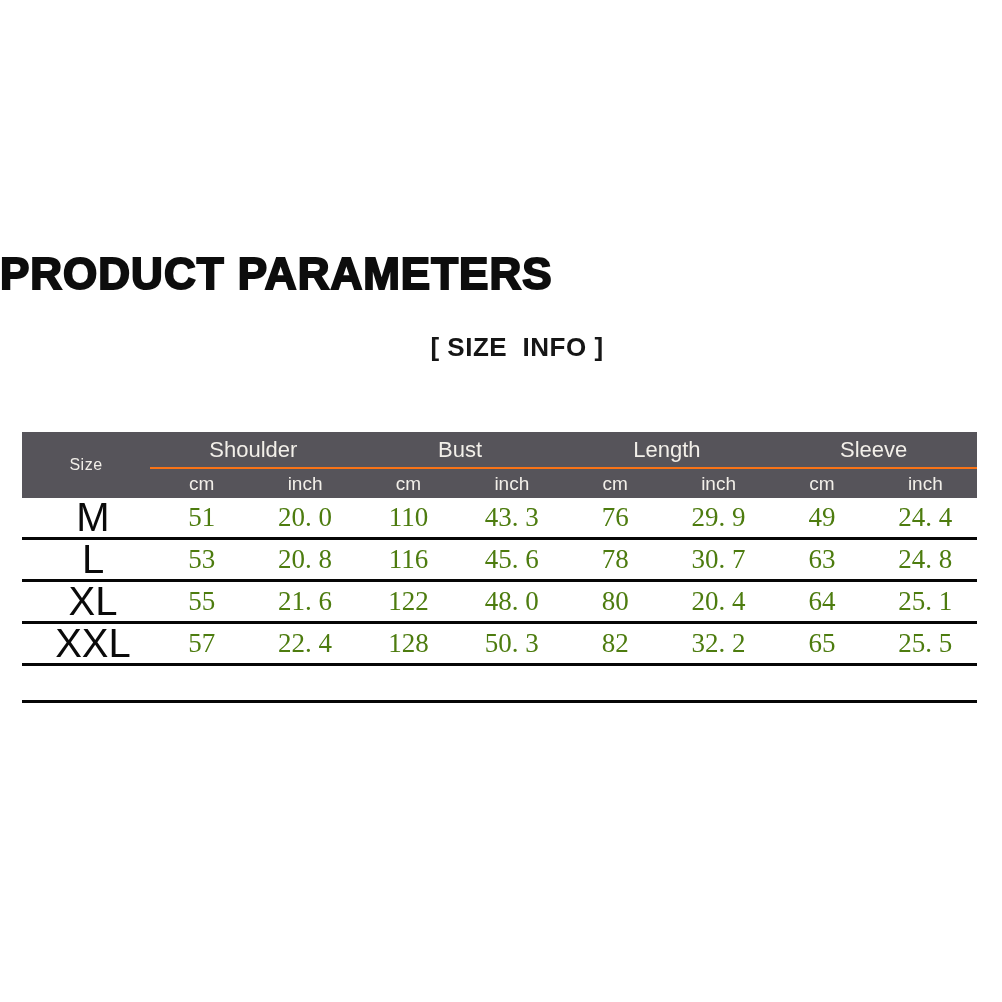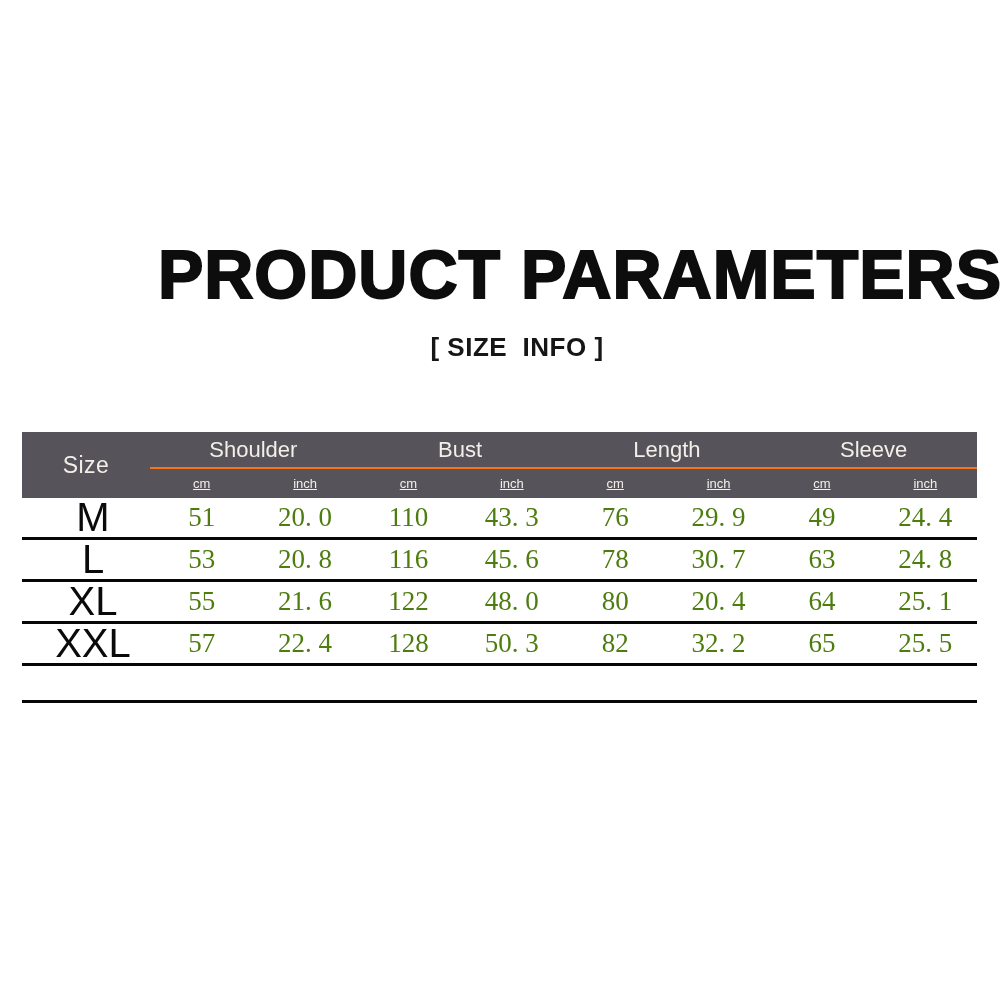--- a/index.html
+++ b/index.html
@@ -7,24 +7,24 @@
     width: 1002px; height: 1002px;
     background: #ffffff;
     overflow: hidden;
     font-family: "Liberation Sans", sans-serif;
   }
   .stage { position: relative; width: 1002px; height: 1002px; background:#fff; }
 
   .page-title {
     position: absolute;
     top: 243px; left: 0; width: 100%;
-    text-align: right;
+    text-align: left;
     font-family: "Liberation Sans", sans-serif;
     font-weight: bold;
-    font-size: 68px;
+    font-size: 44px;
     line-height: 62px;
     letter-spacing: 1px;
     color: #0d0d0d;
     -webkit-text-stroke: 2px #0d0d0d;
     white-space: nowrap;
   }
 
   .page-subtitle {
     position: absolute;
     top: 333px; left: 16px; width: 100%;
@@ -47,33 +47,32 @@
   }
   .size-table col.c-size { width: 128px; }
 
   .size-table thead th {
     background: #56545a;
     color: #f2efe9;
     font-weight: normal;
     padding: 0;
   }
   th.size-head {
-    font-size: 23px;
+    font-size: 16px;
     letter-spacing: 0.5px;
   }
   th.group-head {
     height: 35px;
     font-size: 22px;
     border-bottom: 2px solid #f97316;
   }
   th.unit-head {
     height: 29px;
-    font-size: 13px;
+    font-size: 19px;
     color: #edf1f6;
-    text-decoration: underline;
   }
 
   .size-table tbody td {
     height: 39px;
     padding: 0;
     text-align: center;
     vertical-align: middle;
     border-bottom: 3px solid #060606;
     background: transparent;
   }

